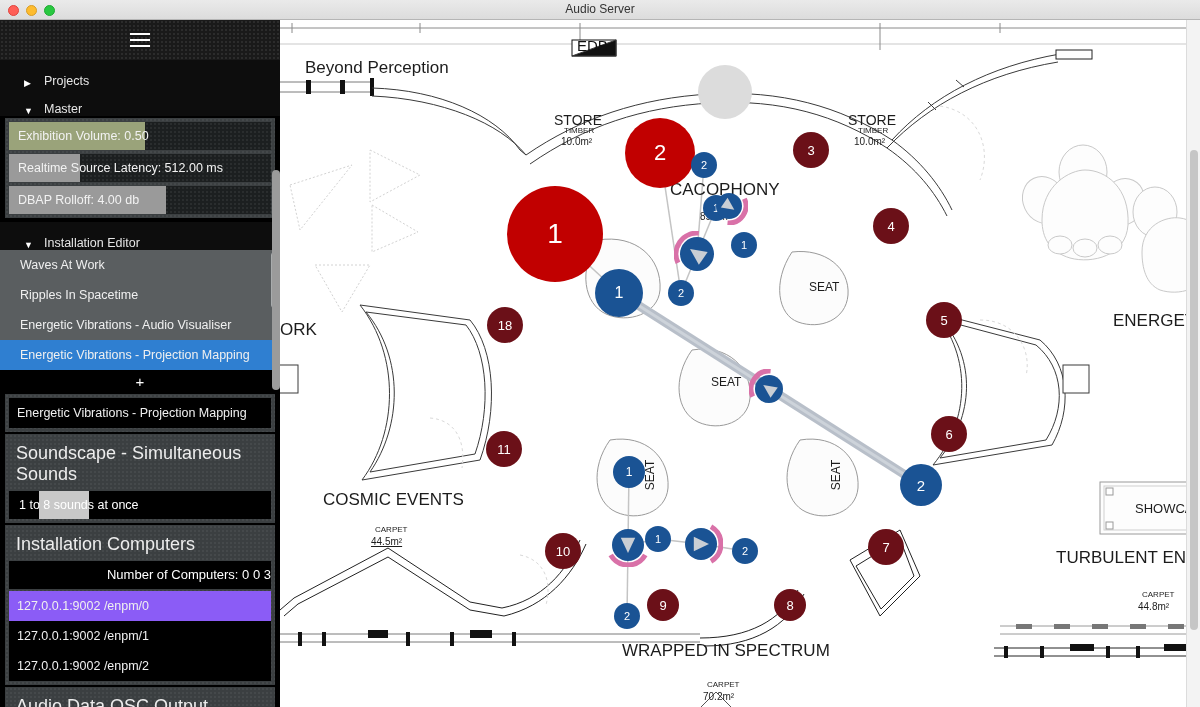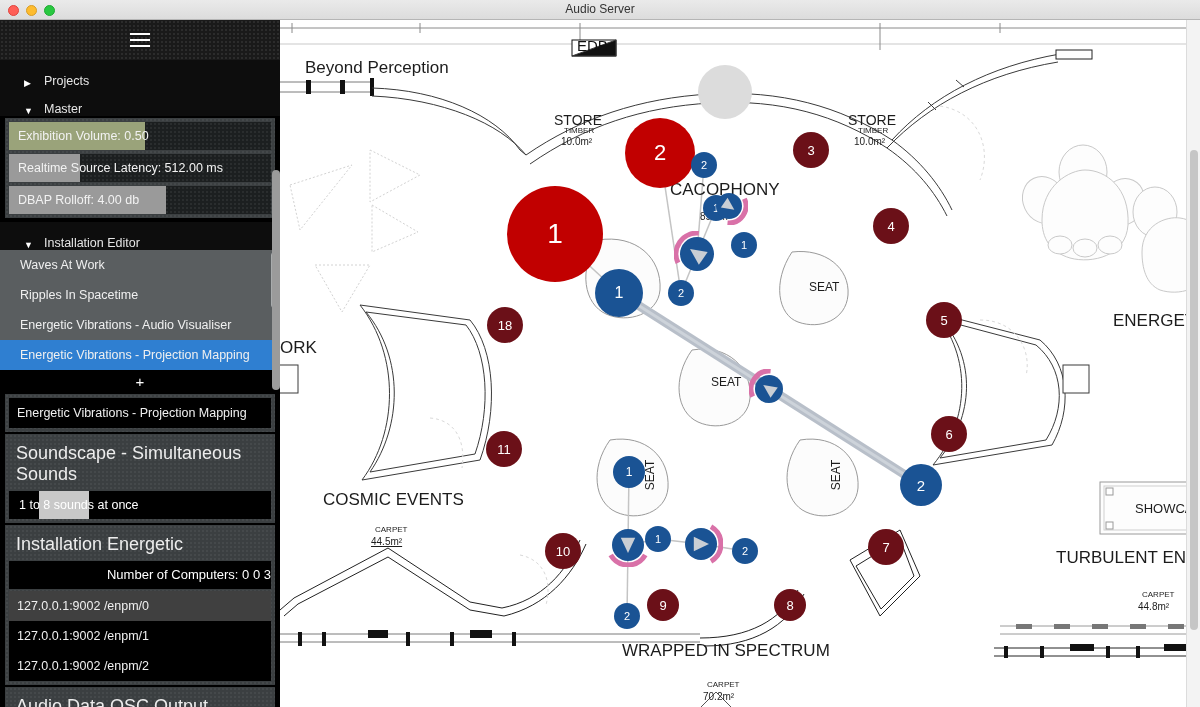--- a/index.html
+++ b/index.html
@@ -53,21 +53,21 @@
                font-size:12.5px; white-space:nowrap; overflow:hidden; }
   .list-item.sel { background:#2f7fd1; }
   .vscroll { position:absolute; right:2px; top:2px; width:7px; border-radius:4px;
              background:#a9acad; }
 
   .plus-bar { height:24px; background:#000; color:#fff; text-align:center;
               line-height:24px; font-size:15px; }
 
   .blk { background:#000; color:#f0f0f0; font-size:12.5px; }
   .blk .row { height:30px; line-height:30px; padding-left:8px; white-space:nowrap; }
-  .blk .row.sel { background:#404040; }
+  .blk .row.sel { background:#8b5cf6; }
   .grp-label { color:#ededed; font-size:18px; padding:5px 0 6px 7px; }
 
   .count-box { position:relative; background:#000; height:28px; line-height:28px;
                text-align:right; color:#fff; font-size:13px; }
   .sc-slider { position:relative; background:#000; height:28px; overflow:hidden; }
   .sc-slider .fill { position:absolute; left:30px; top:0; width:50px; height:100%;
                      background:#c8c8c8; }
   .sc-slider .txt { position:relative; z-index:2; line-height:28px; padding-left:10px;
                     color:#fff; font-size:12.5px; }
 
@@ -164,21 +164,21 @@
 
     <div class="panel" style="margin-top:2px">
       <div class="grp-label">Soundscape - Simultaneous Sounds</div>
       <div class="sc-slider">
         <div class="fill"></div>
         <div class="txt">1 to 8 sounds at once</div>
       </div>
     </div>
 
     <div class="panel" style="margin-top:2px">
-      <div class="grp-label">Installation Energetic</div>
+      <div class="grp-label">Installation Computers</div>
       <div class="count-box">Number of Computers: 0 0 3</div>
       <div class="blk" style="margin-top:2px">
         <div class="row sel">127.0.0.1:9002 /enpm/0</div>
         <div class="row">127.0.0.1:9002 /enpm/1</div>
         <div class="row">127.0.0.1:9002 /enpm/2</div>
       </div>
     </div>
 
     <div class="panel" style="margin-top:2px">
       <div class="grp-label">Audio Data OSC Output</div>
@@ -334,21 +334,21 @@
       <div class="zlabel" style="left: 297px; top: 17px; font-size: 15px; color: rgb(17, 17, 17); font-weight: 400;">EDB</div>
       <div class="zlabel" style="left: 274px; top: 92px; font-size: 14px; color: rgb(28, 28, 28); font-weight: 400;">STORE</div>
       <div class="zlabel" style="left: 284px; top: 106px; font-size: 8px; color: rgb(28, 28, 28); font-weight: 400;">TIMBER</div>
       <div class="zlabel" style="left: 281px; top: 116px; font-size: 10px; color: rgb(28, 28, 28); font-weight: 400;">10.0m²</div>
       <div class="zlabel" style="left: 568px; top: 92px; font-size: 14px; color: rgb(28, 28, 28); font-weight: 400;">STORE</div>
       <div class="zlabel" style="left: 578px; top: 106px; font-size: 8px; color: rgb(28, 28, 28); font-weight: 400;">TIMBER</div>
       <div class="zlabel" style="left: 574px; top: 116px; font-size: 10px; color: rgb(28, 28, 28); font-weight: 400;">10.0m²</div>
       <div class="zlabel" style="left: 390px; top: 160px; font-size: 17px; color: rgb(28, 28, 28); font-weight: 400;">CACOPHONY</div>
       <div class="zlabel" style="left: 424px; top: 181px; font-size: 8px; color: rgb(28, 28, 28); font-weight: 400;">RUBBER</div>
       <div class="zlabel" style="left: 420px; top: 191px; font-size: 10px; color: rgb(28, 28, 28); font-weight: 400;">89.0m²</div>
-      <div class="zlabel" style="left: 0px; top: 318px; font-size: 17px; color: rgb(28, 28, 28); font-weight: 400;">ORK</div>
+      <div class="zlabel" style="left: 0px; top: 300px; font-size: 17px; color: rgb(28, 28, 28); font-weight: 400;">ORK</div>
       <div class="zlabel" style="left: 529px; top: 260px; font-size: 12px; color: rgb(28, 28, 28); font-weight: 400;">SEAT</div>
       <div class="zlabel" style="left: 431px; top: 355px; font-size: 12px; color: rgb(28, 28, 28); font-weight: 400;">SEAT</div>
       <div class="zlabel" style="left: 43px; top: 470px; font-size: 17px; color: rgb(28, 28, 28); font-weight: 400;">COSMIC EVENTS</div>
       <div class="zlabel" style="left: 95px; top: 505px; font-size: 8px; color: rgb(28, 28, 28); font-weight: 400;">CARPET</div>
       <div class="zlabel" style="left: 91px; top: 516px; font-size: 10px; color: rgb(28, 28, 28); font-weight: 400; text-decoration: underline;">44.5m²</div>
       <div class="zlabel" style="left: 342px; top: 621px; font-size: 17px; color: rgb(28, 28, 28); font-weight: 400;">WRAPPED IN SPECTRUM</div>
       <div class="zlabel" style="left: 427px; top: 660px; font-size: 8px; color: rgb(28, 28, 28); font-weight: 400;">CARPET</div>
       <div class="zlabel" style="left: 423px; top: 671px; font-size: 10px; color: rgb(28, 28, 28); font-weight: 400;">70.2m²</div>
       <div class="zlabel" style="left: 833px; top: 291px; font-size: 17px; color: rgb(28, 28, 28); font-weight: 400;">ENERGETI</div>
       <div class="zlabel" style="left: 855px; top: 481px; font-size: 13px; color: rgb(28, 28, 28); font-weight: 400;">SHOWCAS</div>

